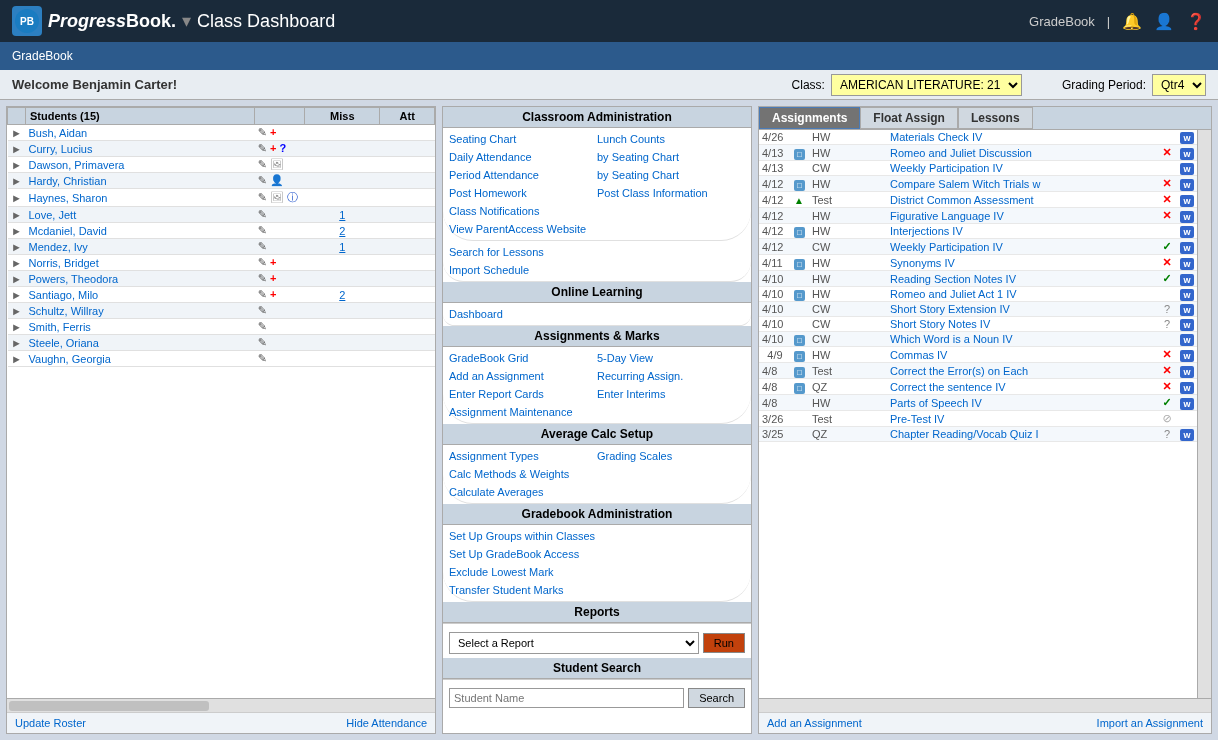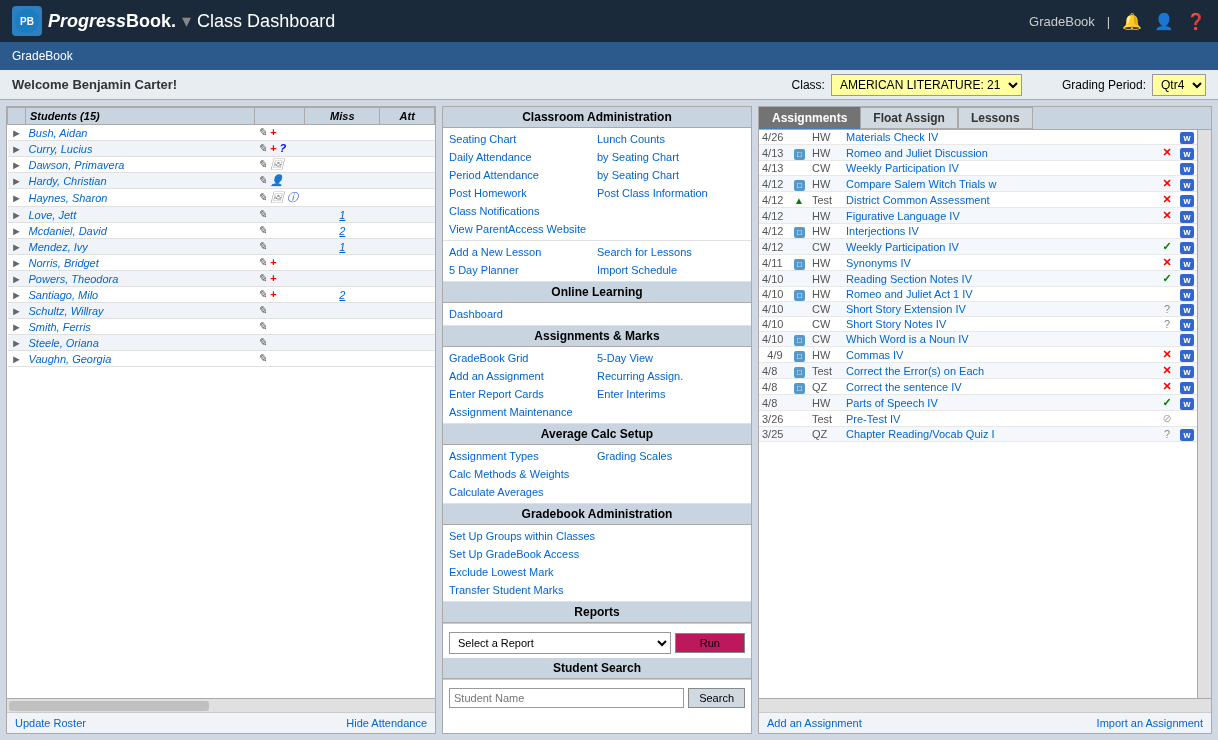--- a/index.html
+++ b/index.html
@@ -103,21 +103,21 @@
       font-weight: bold;
     }
     .students-table th.name-col { text-align: left; }
     .students-table td {
       border-bottom: 1px solid #e0e0e0;
       padding: 1px 3px;
       vertical-align: middle;
     }
     .students-table tr:nth-child(even) { background: #f0f4f8; }
     .student-link { color: #0066cc; text-decoration: none; }
-    .scroll-area { overflow-y: auto; flex: 1; font-style: italic; }
+    .scroll-area { overflow-y: auto; flex: 1; }
     .student-number { color: #0066cc; text-decoration: underline; cursor: pointer; }
 
     .panel-footer {
       padding: 4px 8px;
       display: flex;
       justify-content: space-between;
       border-top: 1px solid #ccc;
       background: #f0f4f8;
     }
     .panel-footer a { color: #0066cc; text-decoration: none; font-size: 11px; }
@@ -139,38 +139,39 @@
       text-align: center;
       padding: 3px;
       font-weight: bold;
       font-size: 12px;
       border-bottom: 1px solid #aaa;
     }
     .section-links {
       display: flex;
       padding: 2px 6px;
       border-bottom: 1px solid #e0e0e0;
+      border-radius: 30px;
     }
     .section-links .col { flex: 1; }
     .section-links a { display: block; color: #0066cc; text-decoration: none; font-size: 11px; line-height: 18px; }
 
     
     .reports-section { padding: 4px 6px; border-top: 1px solid #ccc; }
     .report-select-row { display: flex; gap: 4px; align-items: center; margin-top: 4px; }
     .report-select {
       flex: 1;
       border: 1px solid #999;
       padding: 3px 4px;
       font-size: 11px;
       background: white;
     }
     .run-btn {
-      background: #be185d;
+      background: #c2410c;
       border: 1px solid #888;
-      padding: 3px 24px;
+      padding: 3px 10px;
       cursor: pointer;
       font-size: 11px;
     }
     .student-search-section { padding: 4px 6px; border-top: 1px solid #ccc; }
     .search-row { display: flex; gap: 4px; margin-top: 4px; }
     .search-input {
       flex: 1;
       border: 1px solid #999;
       padding: 3px 4px;
       font-size: 11px;
@@ -211,21 +212,21 @@
       border-collapse: collapse;
       font-size: 11px;
     }
     .assignments-table td {
       padding: 1px 3px;
       border-bottom: 1px solid #e8e8e8;
       vertical-align: middle;
       white-space: nowrap;
     }
     .assignments-table tr:nth-child(even) { background: #f4f8fc; }
-    .assign-link { color: #0066cc; text-decoration: none; }
+    .assign-link { color: #0066cc; text-decoration: none; margin-left: 44px; }
     .date-col { color: #555; width: 36px; }
     .type-col { color: #555; width: 36px; }
 
     .assign-scroll { overflow-y: auto; flex: 1; overflow-x: hidden; }
     .right-footer {
       padding: 4px 8px;
       display: flex;
       justify-content: space-between;
       border-top: 1px solid #ccc;
       background: #f0f4f8;
@@ -434,24 +435,20 @@
         <div class="col">
           <a href="#">Lunch Counts</a>
           <a href="#">by Seating Chart</a>
           <a href="#">by Seating Chart</a>
           <a href="#">Post Class Information</a>
         </div>
       </div>
 
       <div class="section-links">
         <div class="col">
-          <a href="#">Add a New Lesson</a>
-          <a href="#">5 Day Planner</a>
-        </div>
-        <div class="col">
           <a href="#">Search for Lessons</a>
           <a href="#">Import Schedule</a>
         </div>
       </div>
 
       <div class="section-header">Online Learning</div>
       <div class="section-links">
         <div class="col">
           <a href="#">Dashboard</a>
         </div>

